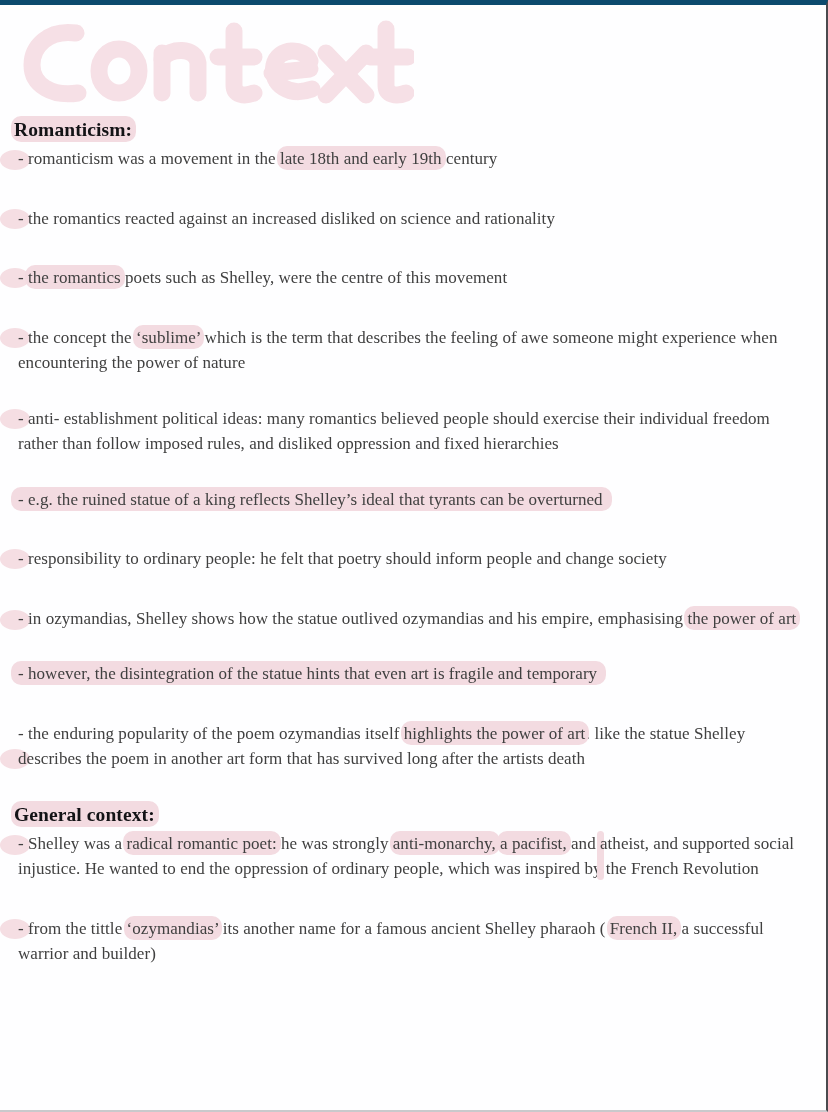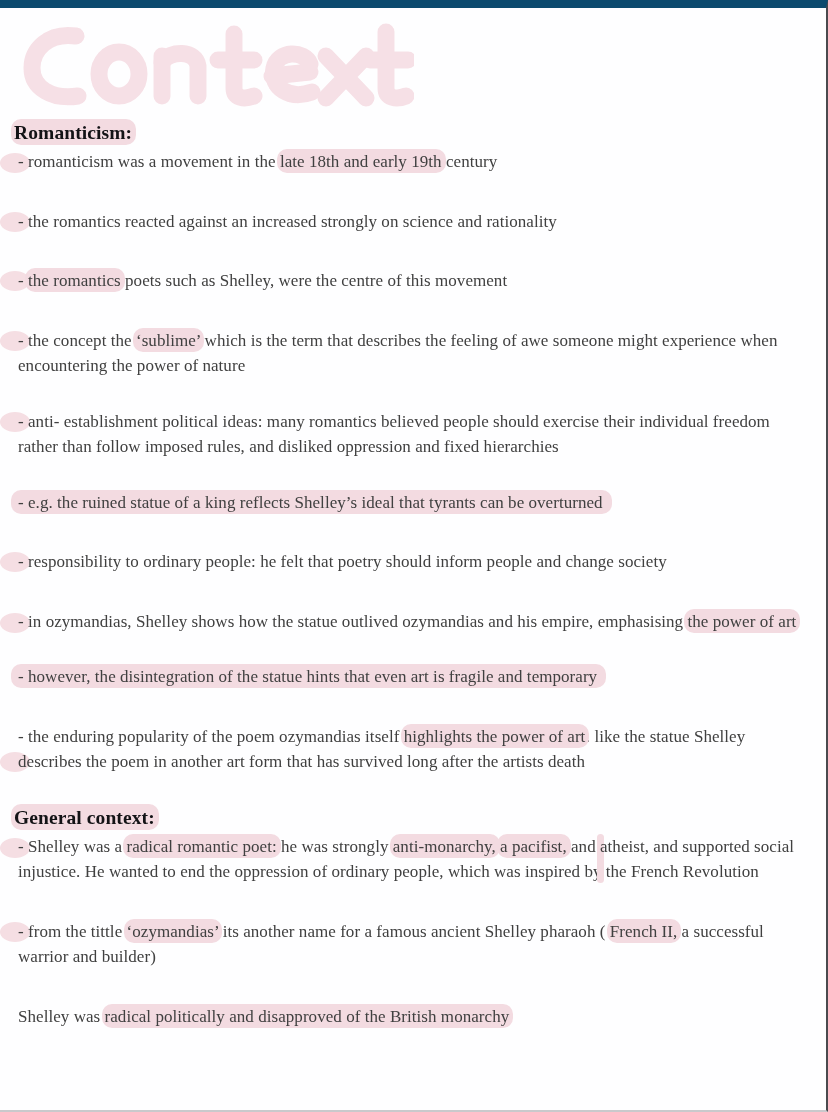--- a/index.html
+++ b/index.html
@@ -15,21 +15,21 @@
     overflow: hidden;
   }
 
   
   #page {
     position: relative;
     width: 828px;
     height: 1112px;
     background: #fefeff;
     box-sizing: border-box;
-    border-top: 8px solid #0c4a6e;
+    border-top: 5px solid #0c4a6e;
     border-right: 2px solid #4a4a4e;
     border-bottom: 2px solid #c9c9cc;
     overflow: hidden;
   }
 
   
   #title-area {
     position: relative;
     height: 112px;
     width: 100%;
@@ -160,21 +160,21 @@
 
       <div class="line-wrap">
         <span class="edge-blob" style="top:4px"></span>
         <p class="para"><span>- romanticism was a movement in the </span><mark class="hl">late 18th and early 19th</mark><span> century</span></p>
       </div>
 
       <div class="gap-lg"></div>
 
       <div class="line-wrap">
         <span class="edge-blob" style="top:3px"></span>
-        <p class="para"><span>- the romantics reacted against an increased strongly on science and rationality</span></p>
+        <p class="para"><span>- the romantics reacted against an increased disliked on science and rationality</span></p>
       </div>
 
       <div class="gap-lg"></div>
 
       <div class="line-wrap">
         <span class="edge-blob" style="top:3px"></span>
         <p class="para"><span>- </span><mark class="hl">the romantics</mark><span> poets such as Shelley, were the centre of this movement</span></p>
       </div>
 
       <div class="gap-lg"></div>
@@ -244,19 +244,16 @@
 
       <div class="gap-lg"></div>
 
       <div class="line-wrap">
         <span class="edge-blob" style="top:3px"></span>
         <p class="para"><span>- from the tittle </span><mark class="hl">‘ozymandias’</mark><span> its another name for a famous ancient Shelley pharaoh ( </span><mark class="hl">French II,</mark><span> a successful warrior and builder)</span></p>
       </div>
 
       <div class="gap-lg"></div>
 
-      <div class="line-wrap">
-        <p class="para"><span>Shelley was </span><mark class="hl">radical politically and disapproved of the British monarchy</mark></p>
-      </div>
     </section>
 
   </div>
 </div>
 
 </body></html>

